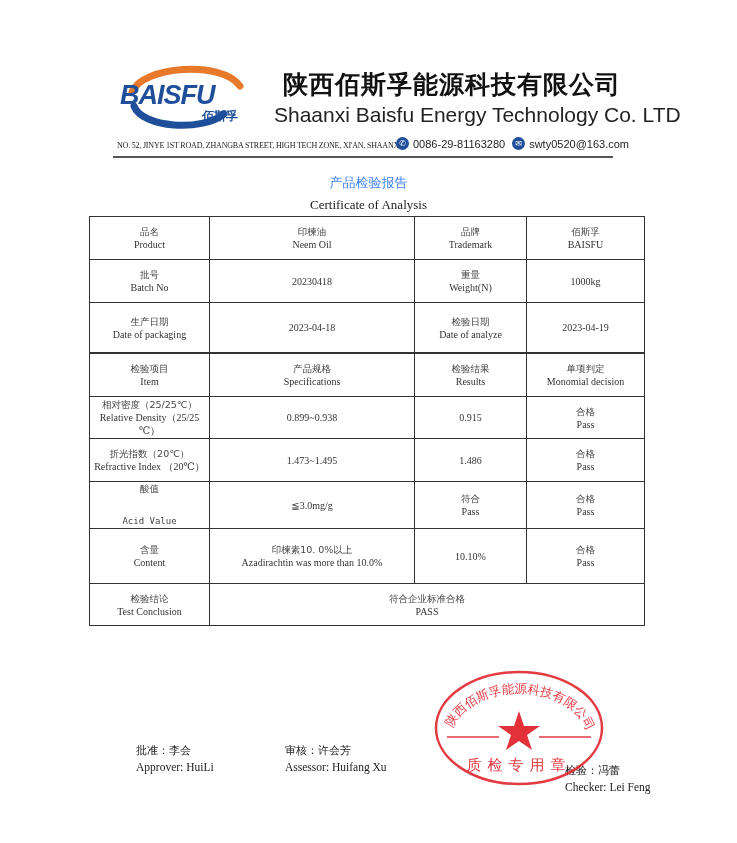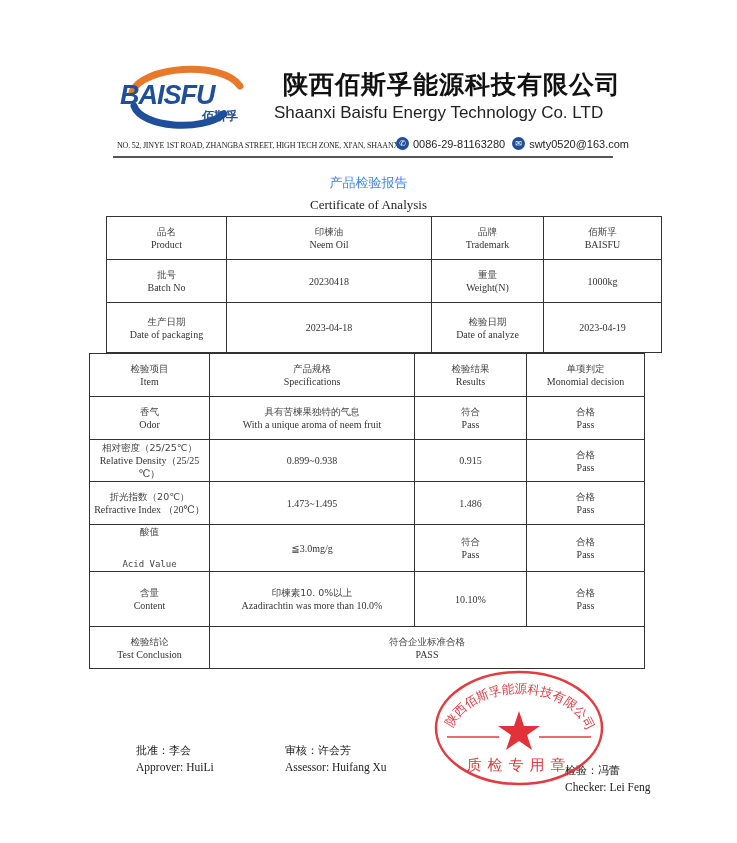--- a/index.html
+++ b/index.html
@@ -1,36 +1,36 @@
 <!DOCTYPE html>
 <html><head>
 <meta charset="utf-8">
 <style>
   html, body { margin:0; padding:0; background:#ffffff; }
   body { width:737px; height:843px; position:relative; overflow:hidden; font-family:"Liberation Serif","DejaVu Serif",serif; color:#222; }
   .abs { position:absolute; }
   
   .logo { left:112px; top:62px; width:150px; height:68px; }
   .cn-title { left:283px; top:68px; font-family:"DejaVu Serif",serif; font-weight:bold; font-size:25px; letter-spacing:1px; color:#111; white-space:nowrap; }
-  .en-title { left:274px; top:103px; font-family:"Liberation Sans",sans-serif; font-size:17px; color:#222; white-space:nowrap; }
+  .en-title { left:274px; top:103px; font-family:"Liberation Sans",sans-serif; font-size:21px; color:#222; white-space:nowrap; }
   .addr { left:117px; top:141px; font-family:"Liberation Serif",serif; font-size:8px; color:#222; white-space:nowrap; letter-spacing:-0.2px; }
   .contact { left:396px; top:137px; display:flex; align-items:center; font-family:"Liberation Sans",sans-serif; font-size:11px; color:#222; white-space:nowrap; }
   .contact .ic { width:13px; height:13px; border-radius:50%; background:#1f4f9a; color:#fff; display:inline-flex; align-items:center; justify-content:center; font-size:8px; margin-right:4px; }
   .contact .gap { width:7px; }
   .rule { left:113px; top:156px; width:500px; height:2px; background:#555; }
   
   .doc-title-cn { left:0; width:737px; top:174px; text-align:center; font-family:"DejaVu Sans",sans-serif; font-size:13px; color:#3b82f6; }
   .doc-title-en { left:0; width:737px; top:197px; text-align:center; font-size:13px; color:#222; }
   
   table { border-collapse:collapse; position:absolute; table-layout:fixed; }
   td { border:1.5px solid #333; text-align:center; vertical-align:middle; font-size:10px; line-height:13px; color:#333; padding:0 2px; }
   td .cn { font-family:"DejaVu Sans",sans-serif; font-size:9.5px; color:#444; display:block; }
   td .en { display:block; }
   td .mono { font-family:"DejaVu Sans Mono",monospace; font-size:9px; color:#444; display:block;margin-top:20px; }
-  .t1 { left:106px; top:216px; width:555px;border-radius:9px; }
+  .t1 { left:89px; top:216px; width:555px;border-radius:9px; }
   .t2 { left:89px; top:353px; width:555px; }
   
   .sig { font-size:11.5px; color:#222; line-height:17px; white-space:nowrap; }
   .sig .cn { font-family:"DejaVu Sans",sans-serif; font-size:11px; display:block; }
   
   .seal { left:433px; top:669px; width:172px; height:118px; pointer-events:none; }
 </style>
 </head>
 <body>
 
@@ -127,38 +127,20 @@
           <span class="cn">产品规格</span>
           <span class="en">Specifications</span>
         </td>
     <td>
           <span class="cn">检验结果</span>
           <span class="en">Results</span>
         </td>
     <td>
           <span class="cn">单项判定</span>
           <span class="en">Monomial decision</span>
-        </td>
-  </tr>
-  <tr style="height:43px">
-    <td>
-          <span class="cn">香气</span>
-          <span class="en">Odor</span>
-        </td>
-    <td>
-          <span class="cn">具有苦楝果独特的气息</span>
-          <span class="en">With a unique aroma of neem fruit</span>
-        </td>
-    <td>
-          <span class="cn">符合</span>
-          <span class="en">Pass</span>
-        </td>
-    <td>
-          <span class="cn">合格</span>
-          <span class="en">Pass</span>
         </td>
   </tr>
   <tr style="height:42px">
     <td>
           <span class="cn">相对密度（25/25℃）</span>
           <span class="en">Relative Density（25/25 ℃）</span>
         </td>
     <td>0.899~0.938</td>
     <td>0.915</td>
     <td>

